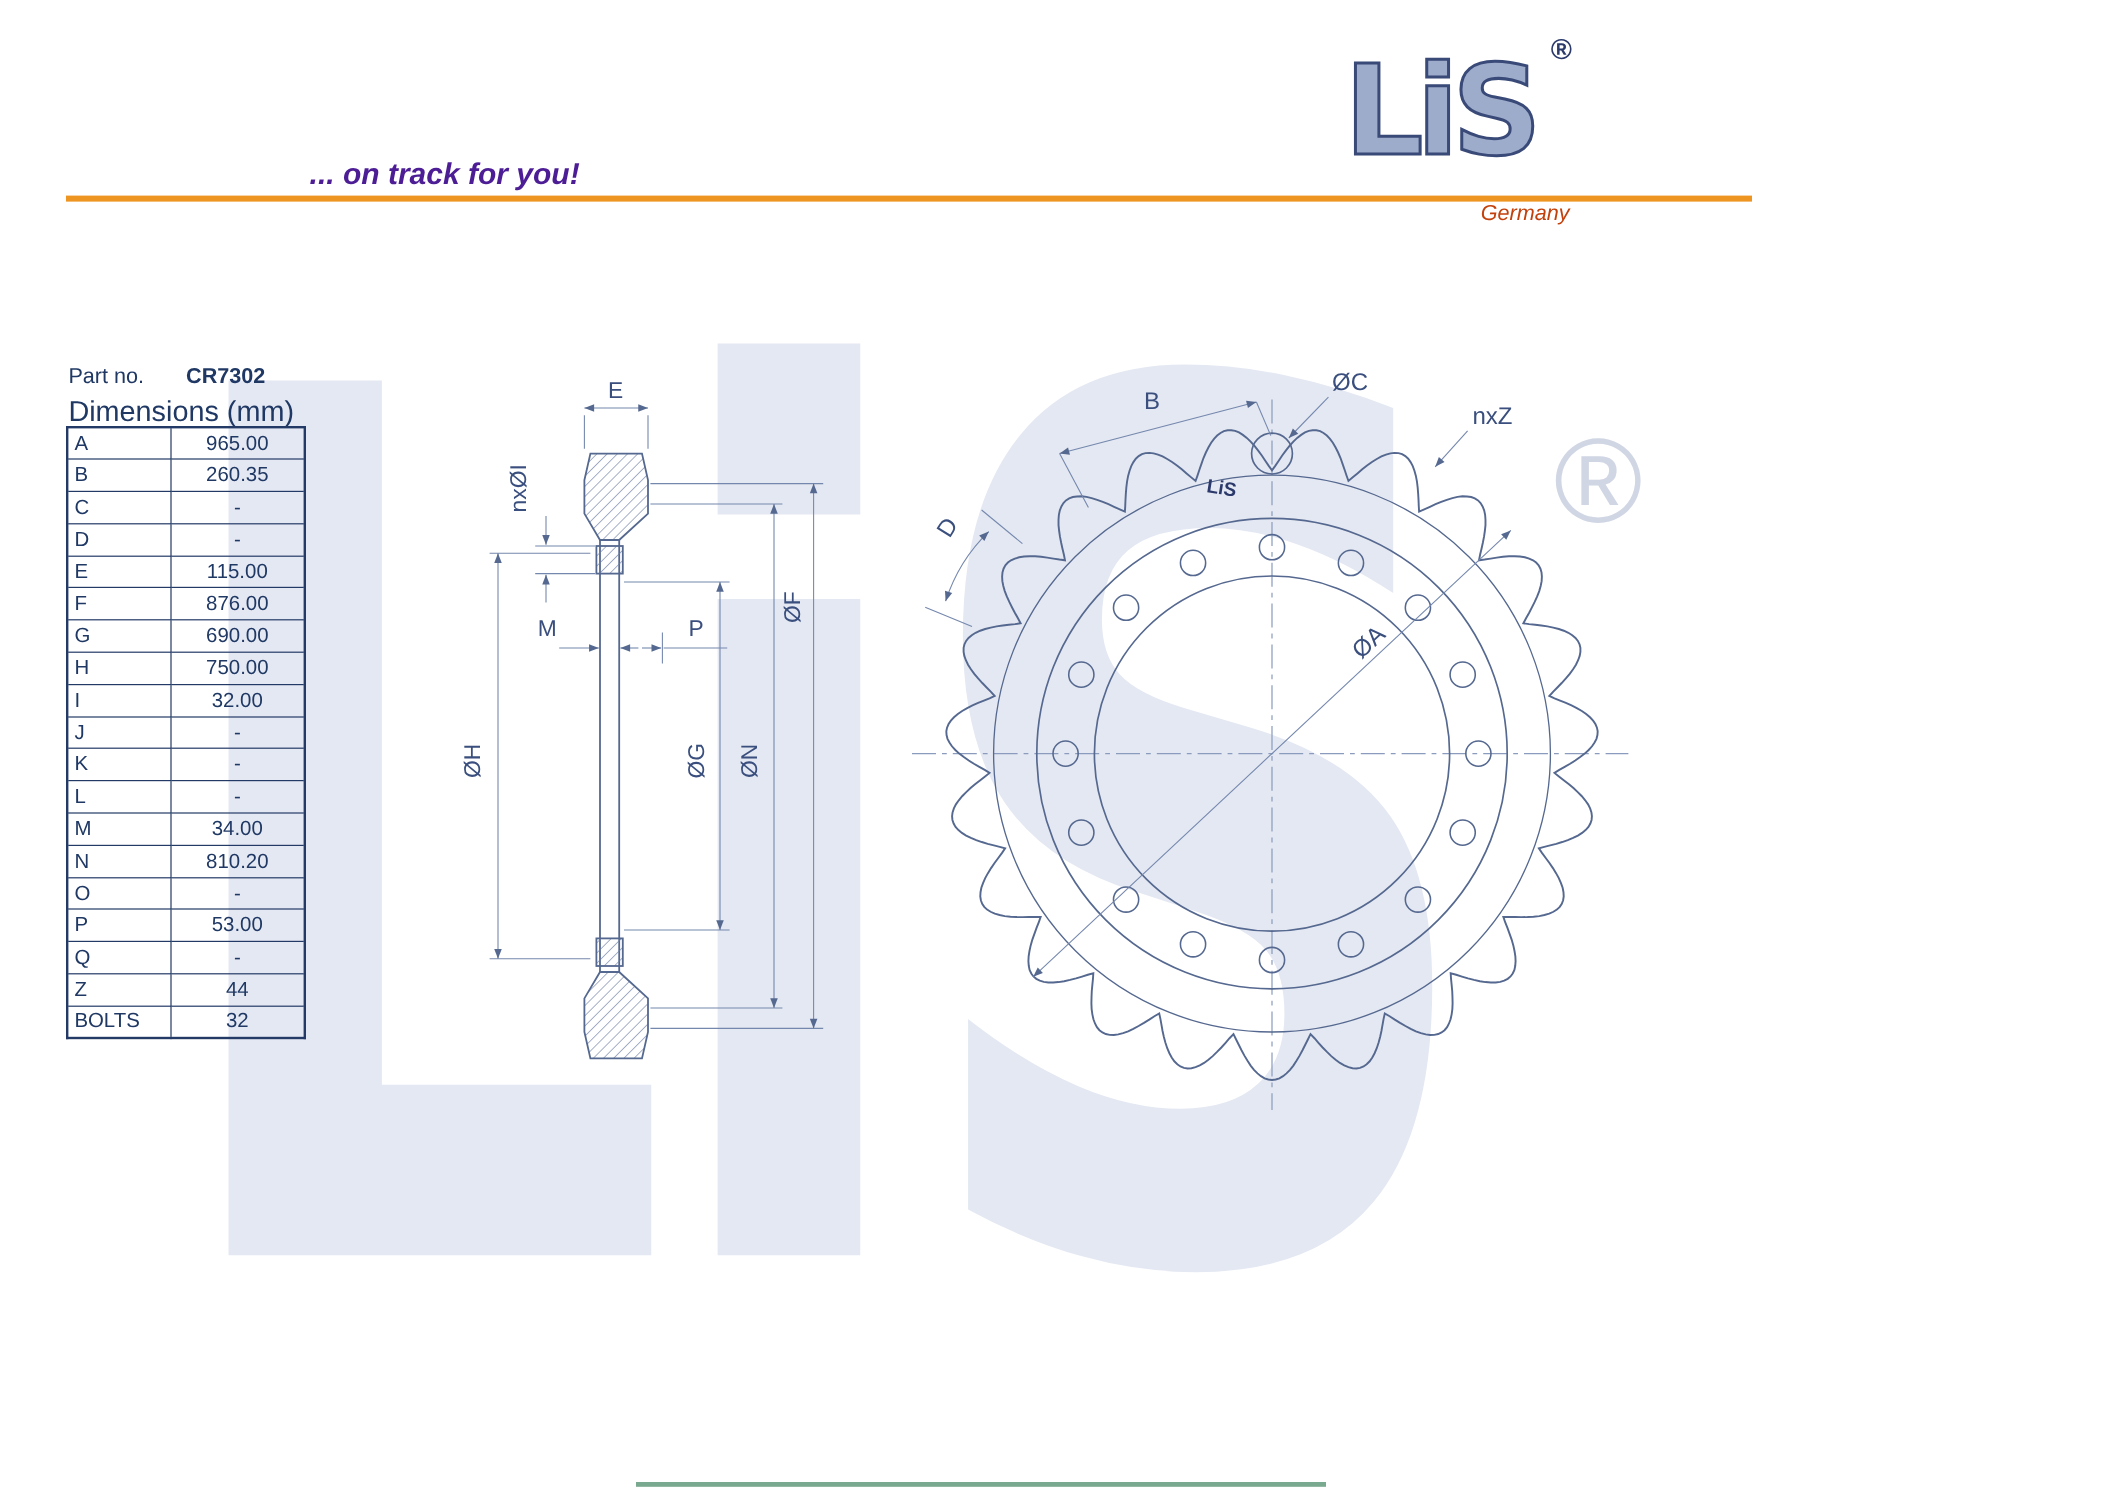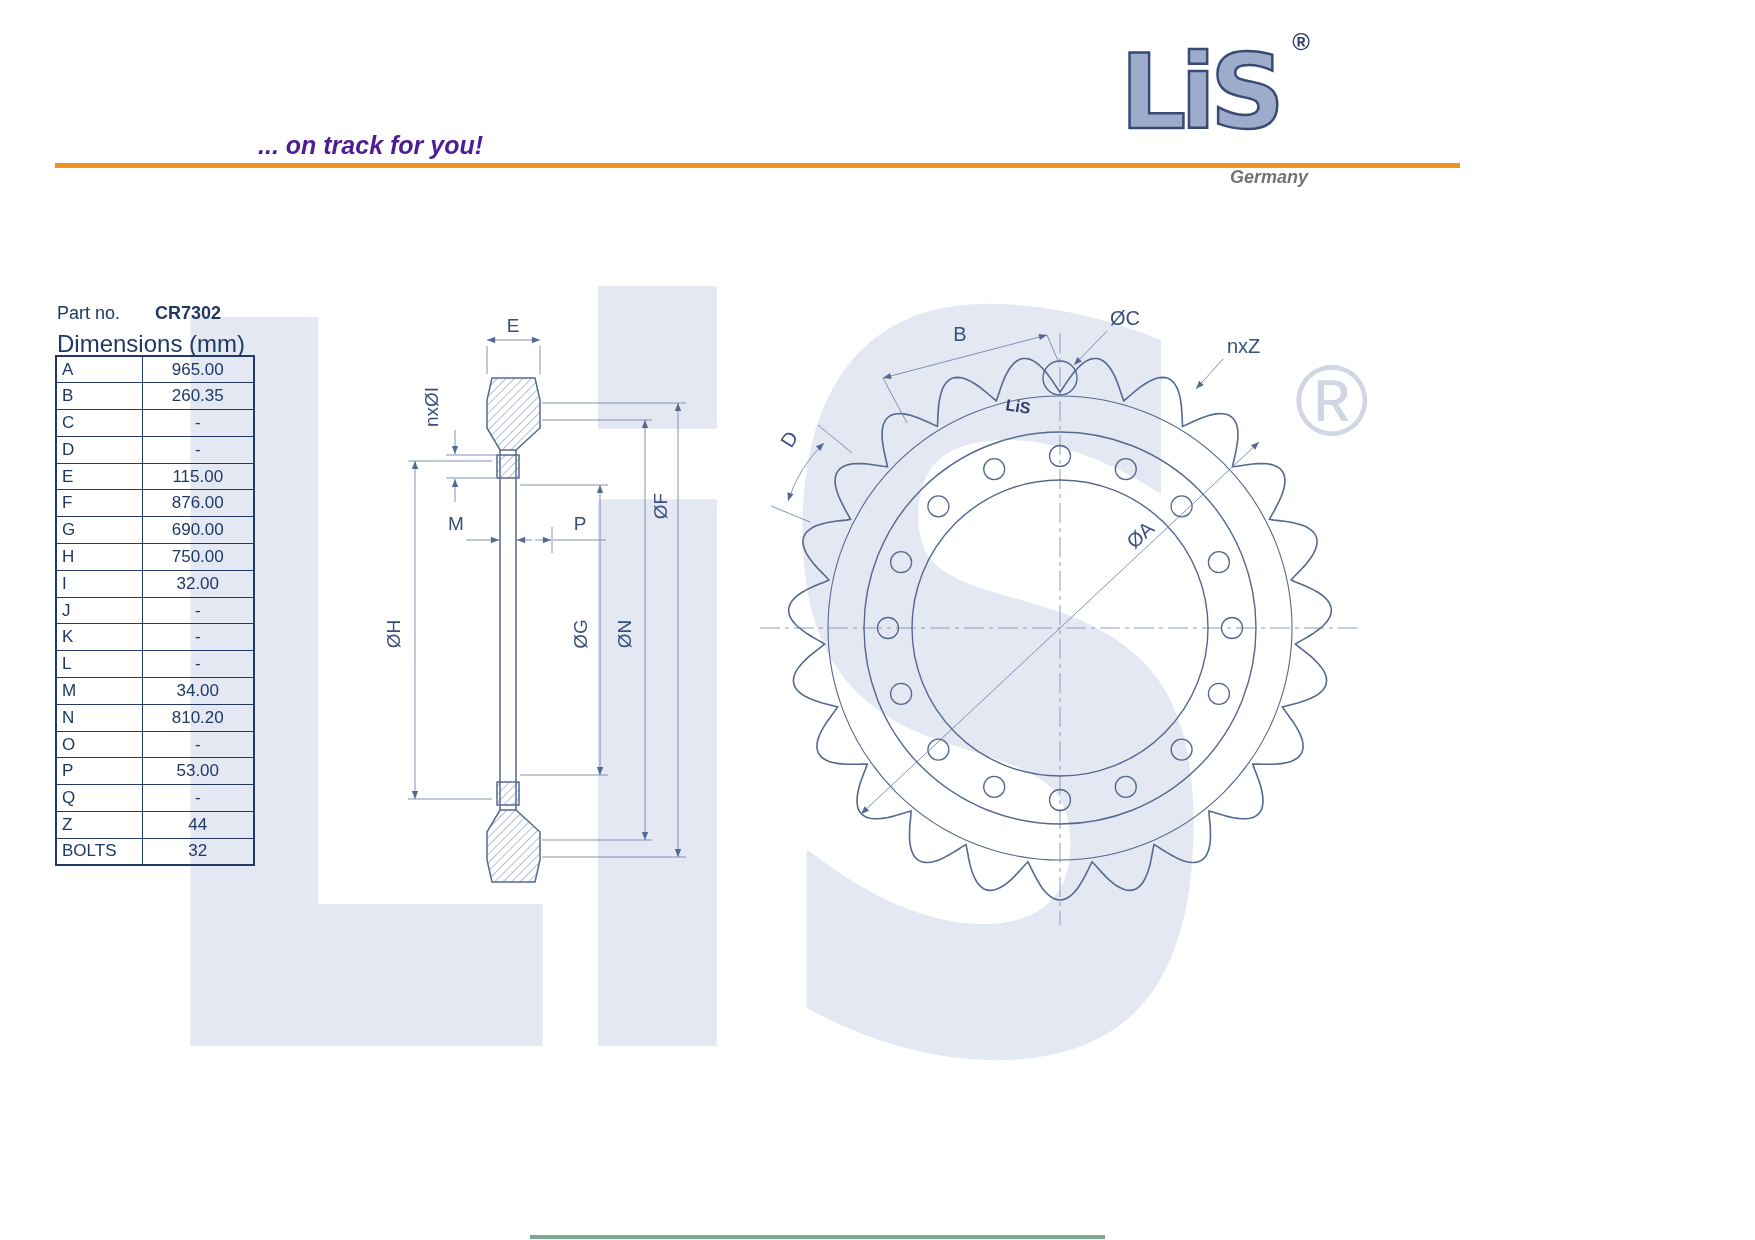--- a/index.html
+++ b/index.html
@@ -37,21 +37,21 @@
     width:1405px; height:5px; background:#ED9421;
   }
   .logo { position:absolute; left:1120px; top:30px; width:190px; height:168px; z-index:2; }
   .logo-text {
     font-size:104px; font-weight:bold; line-height:1;
     color:#9daccb; letter-spacing:-6px; margin-top:10px;
     -webkit-text-stroke:2.5px #3a4a78;
     font-family:"DejaVu Sans", sans-serif;
   }
   .logo-reg { position:absolute; right:0px; top:-2px; font-size:24px; color:#2b3a6b; font-weight:bold; }
-  .logo-country { position:absolute; right:2px; bottom:10px; font-size:18px; font-weight:bold; font-style:italic; color:#737373; }
+  .logo-country { position:absolute; right:2px; bottom:10px; font-size:18px; font-weight:normal; font-style:italic; color:#c2410c; }
 
   
   .part-line { position:absolute; left:57px; top:303px; font-size:18px; }
   .part-number { font-weight:bold; margin-left:30px; }
   .dims-line { position:absolute; left:57px; top:330px; font-size:24px; }
   table.dims {
     position:absolute; left:55px; top:355px; width:200px;
     border-collapse:collapse; font-size:17px;
     border:2px solid #233a66; background:transparent;
   }

